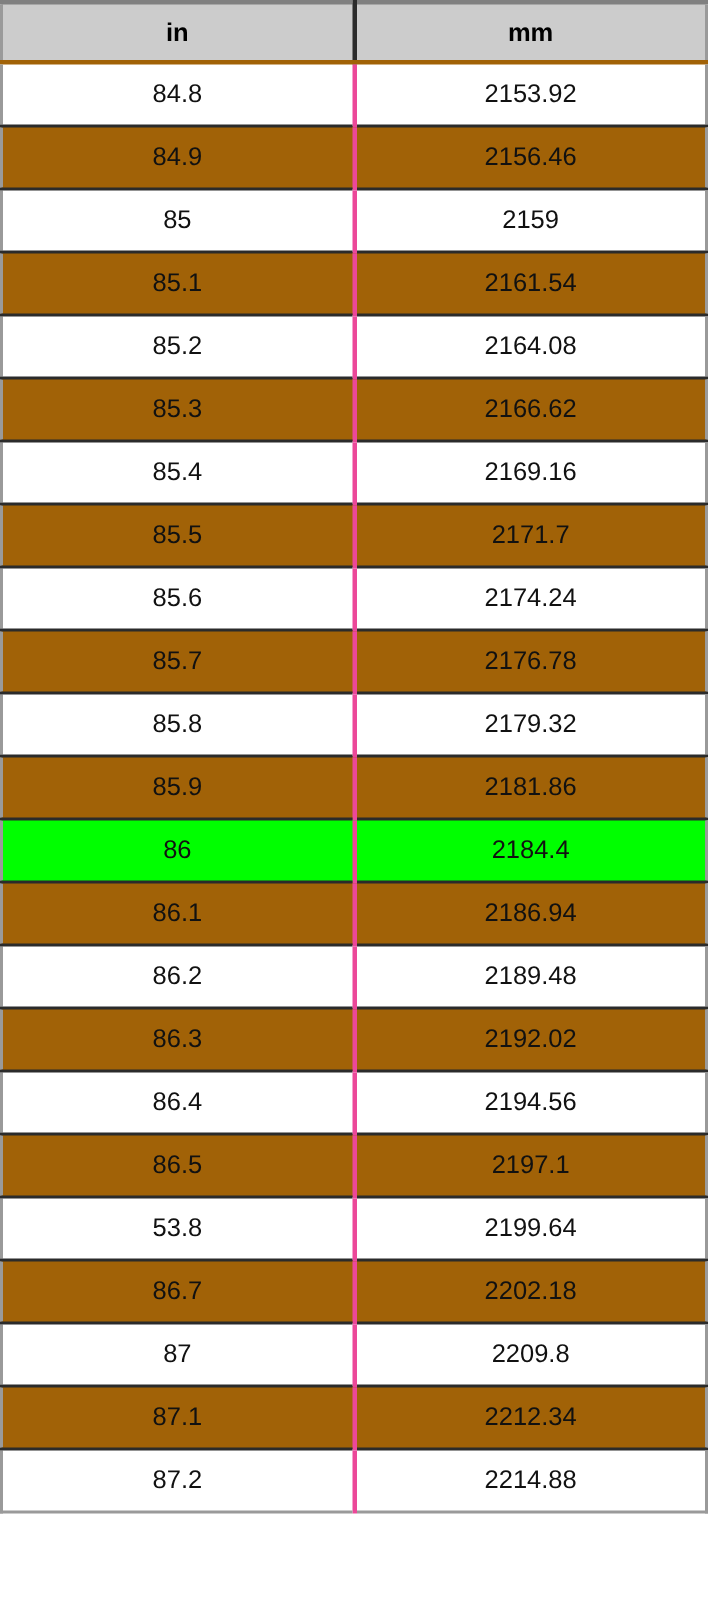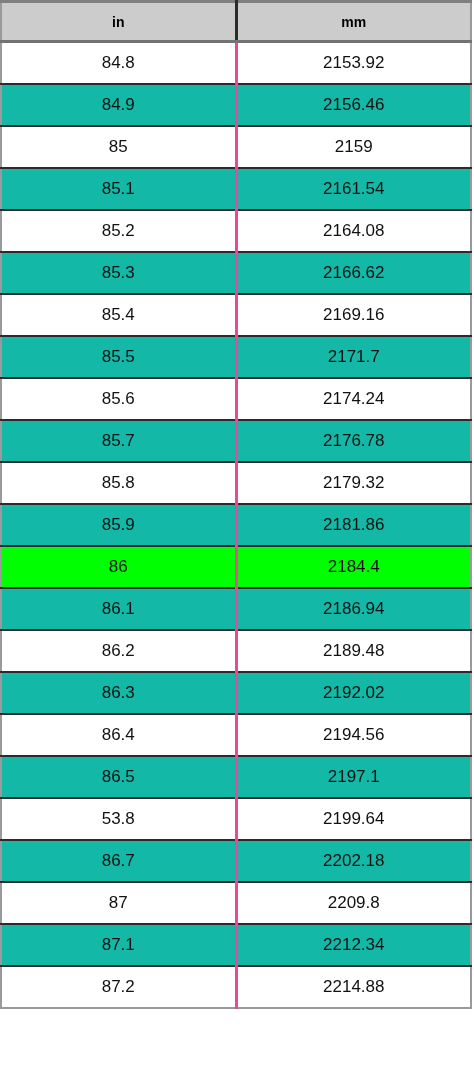--- a/index.html
+++ b/index.html
@@ -22,47 +22,47 @@
     border-left: 2px solid #9a9a9a;
     border-right: 2px solid #9a9a9a;
     border-bottom: 2px solid #9a9a9a;
   }
   .conversion-table col.col-in { width: 235px; }
   .conversion-table col.col-mm { width: 235px; }
 
   .conversion-table th {
     background: #cccccc;
     font-weight: bold;
-    font-size: 14px;
+    font-size: 17px;
     color: #000000;
     text-align: center;
     height: 37px;
     padding: 0;
-    border-bottom: 3px solid #737373;
+    border-bottom: 3px solid #a16207;
     border-right: 3px solid #2b2b2b;
   }
   .conversion-table th:last-child {
     border-right: none;
   }
 
   .conversion-table td {
     text-align: center;
     font-size: 17px;
     color: #111111;
     height: 40px;
     padding: 0;
     border-bottom: 2px solid #2b2b2b;
     border-right: 3px solid #ec4899;
     background: #ffffff;
   }
   .conversion-table td:last-child {
     border-right: none;
   }
   .conversion-table tr.row-alt td {
-    background: #14b8a6;
+    background: #a16207;
   }
   .conversion-table tr.row-highlight td {
     background: #00ff00;
     margin-left: 20px;
   }
   .conversion-table tr:last-child td {
     border-bottom: none;
   }
 </style>
 </head>

